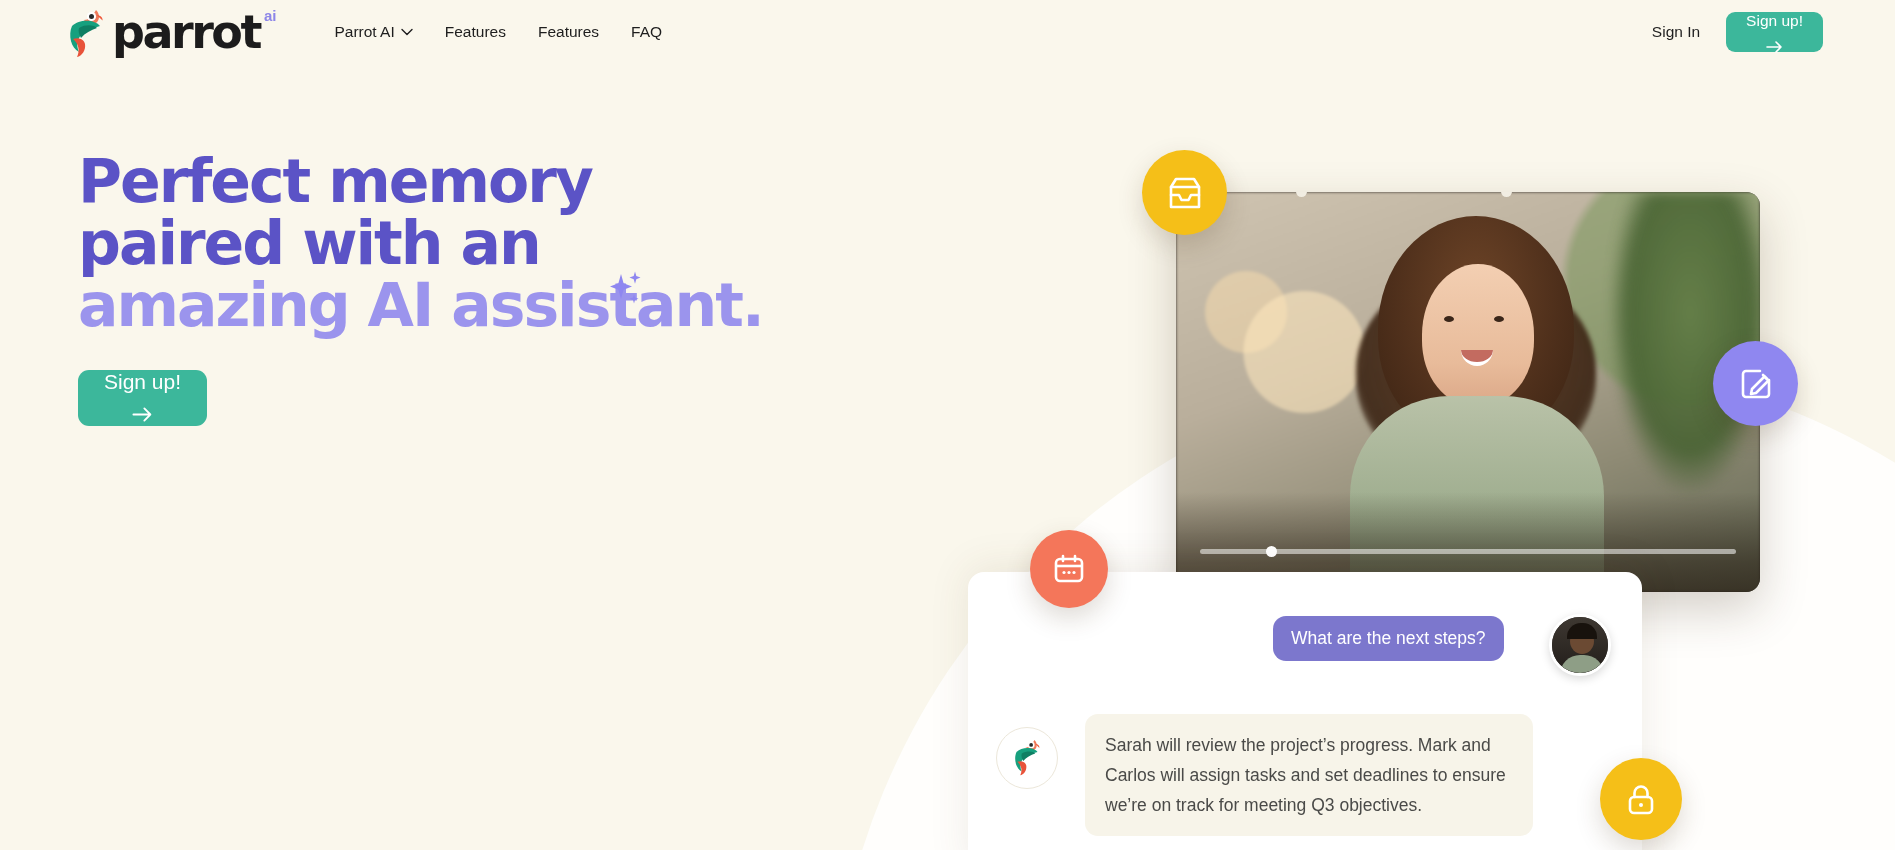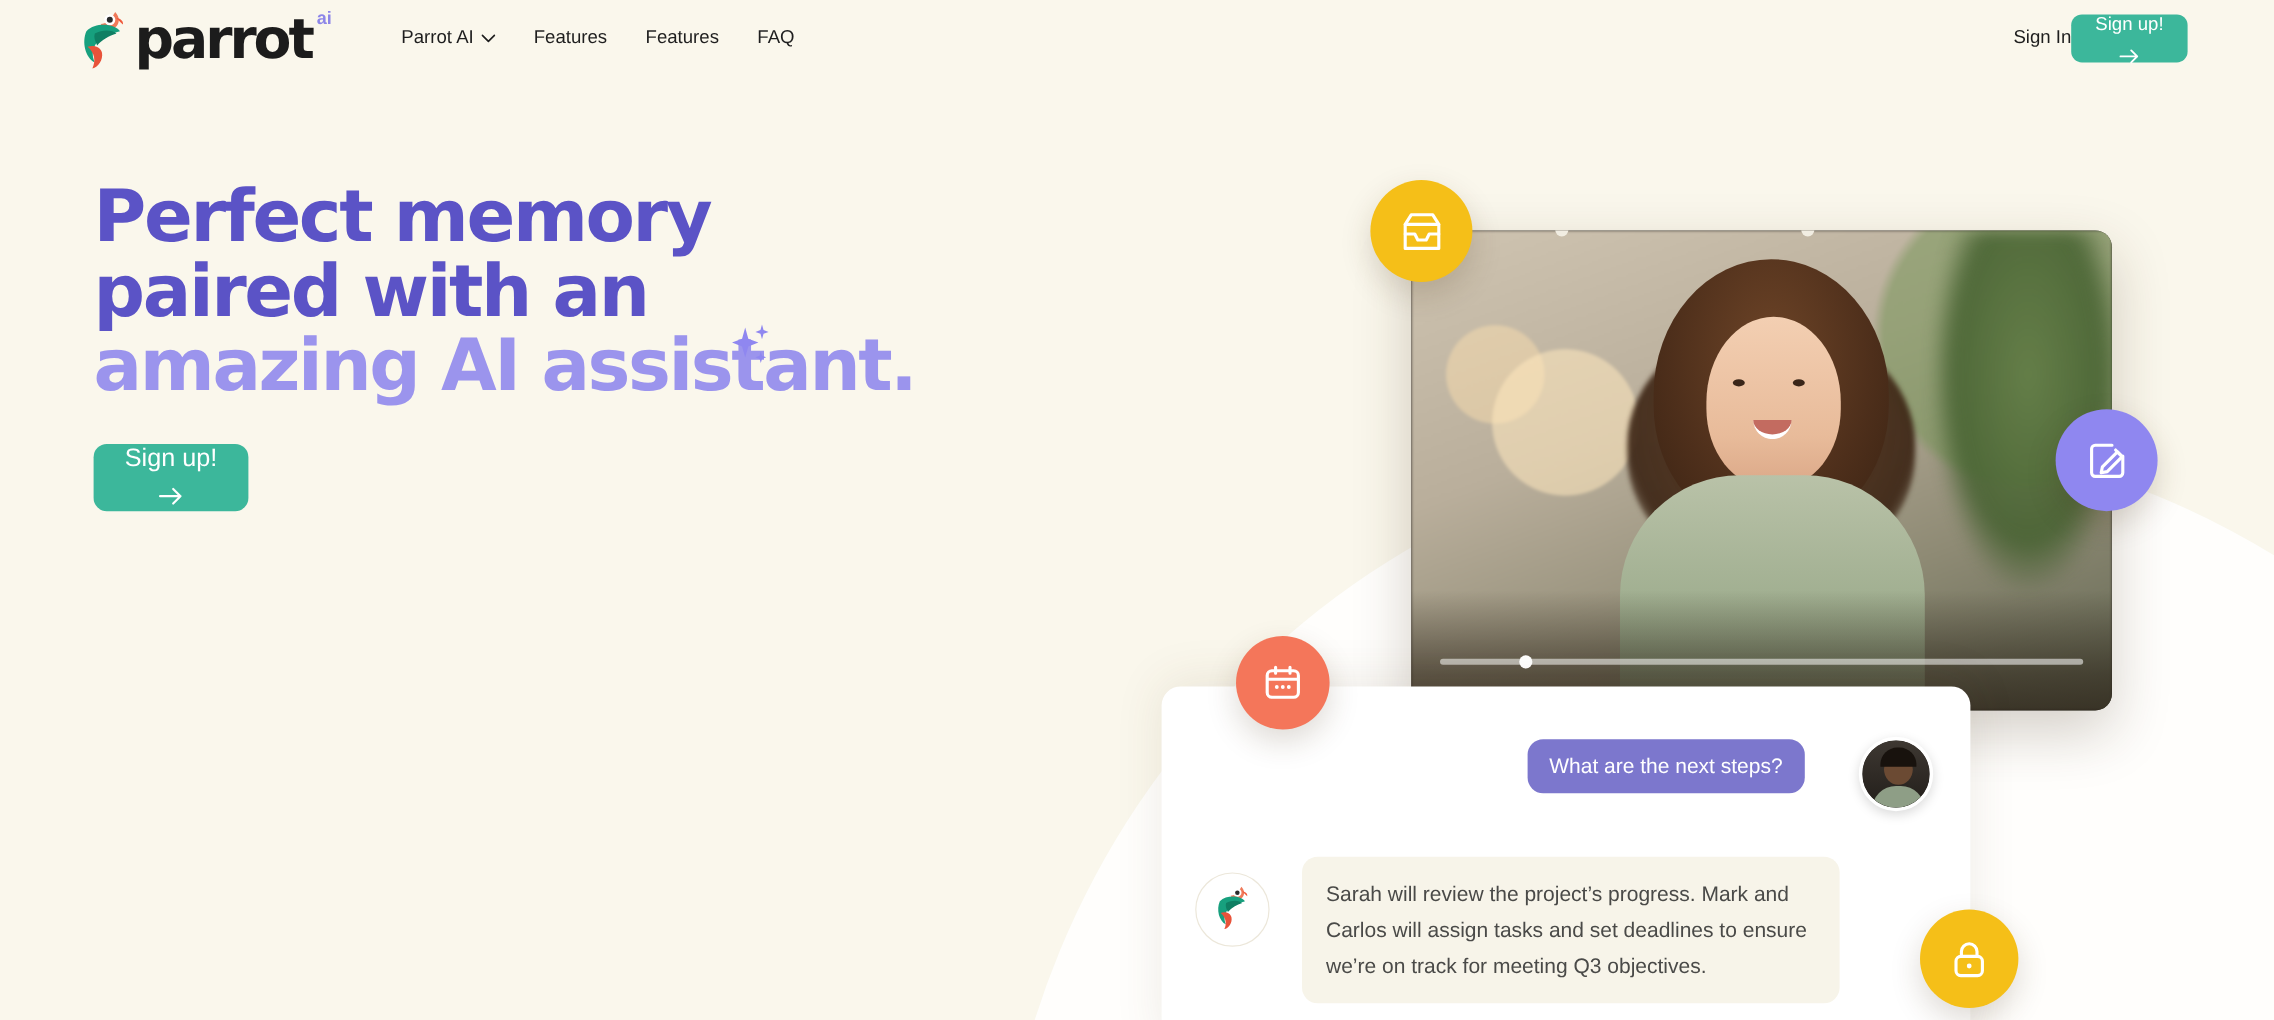--- a/index.html
+++ b/index.html
@@ -38,21 +38,21 @@
   .wordmark-sup {
     font-size: 15px; font-weight: 600; color: #8d86e8;
     line-height: 20px; margin-left: -2px; letter-spacing: 0;
   }
   .nav { display: flex; align-items: center; gap: 32px; margin-left: 58px; text-align: center; }
   .nav-item {
     font-size: 15.5px; color: #1e1e1e; cursor: pointer;
     display: flex; align-items: center; gap: 6px; white-space: nowrap;
   }
   .chev { width: 12px; height: 8px; display: block; }
-  .header-right { margin-left: auto; display: flex; align-items: center; }
+  .header-right { margin-left: auto; display: flex; align-items: center; gap: 26px; }
   .signin { font-size: 15.5px; color: #1e1e1e; cursor: pointer; }
   .btn-teal {
     background: #3cb79b; color: #fff; border: none; cursor: pointer;
     border-radius: 9px; font-family: "Liberation Sans", sans-serif;
     display: inline-flex; align-items: center; gap: 10px; flex-direction: column;
   }
   .btn-teal.small { height: 40px; padding: 0 20px; font-size: 15.5px; }
   .arrow-ico { width: 17px; height: 14px; display:block; }
 
   

